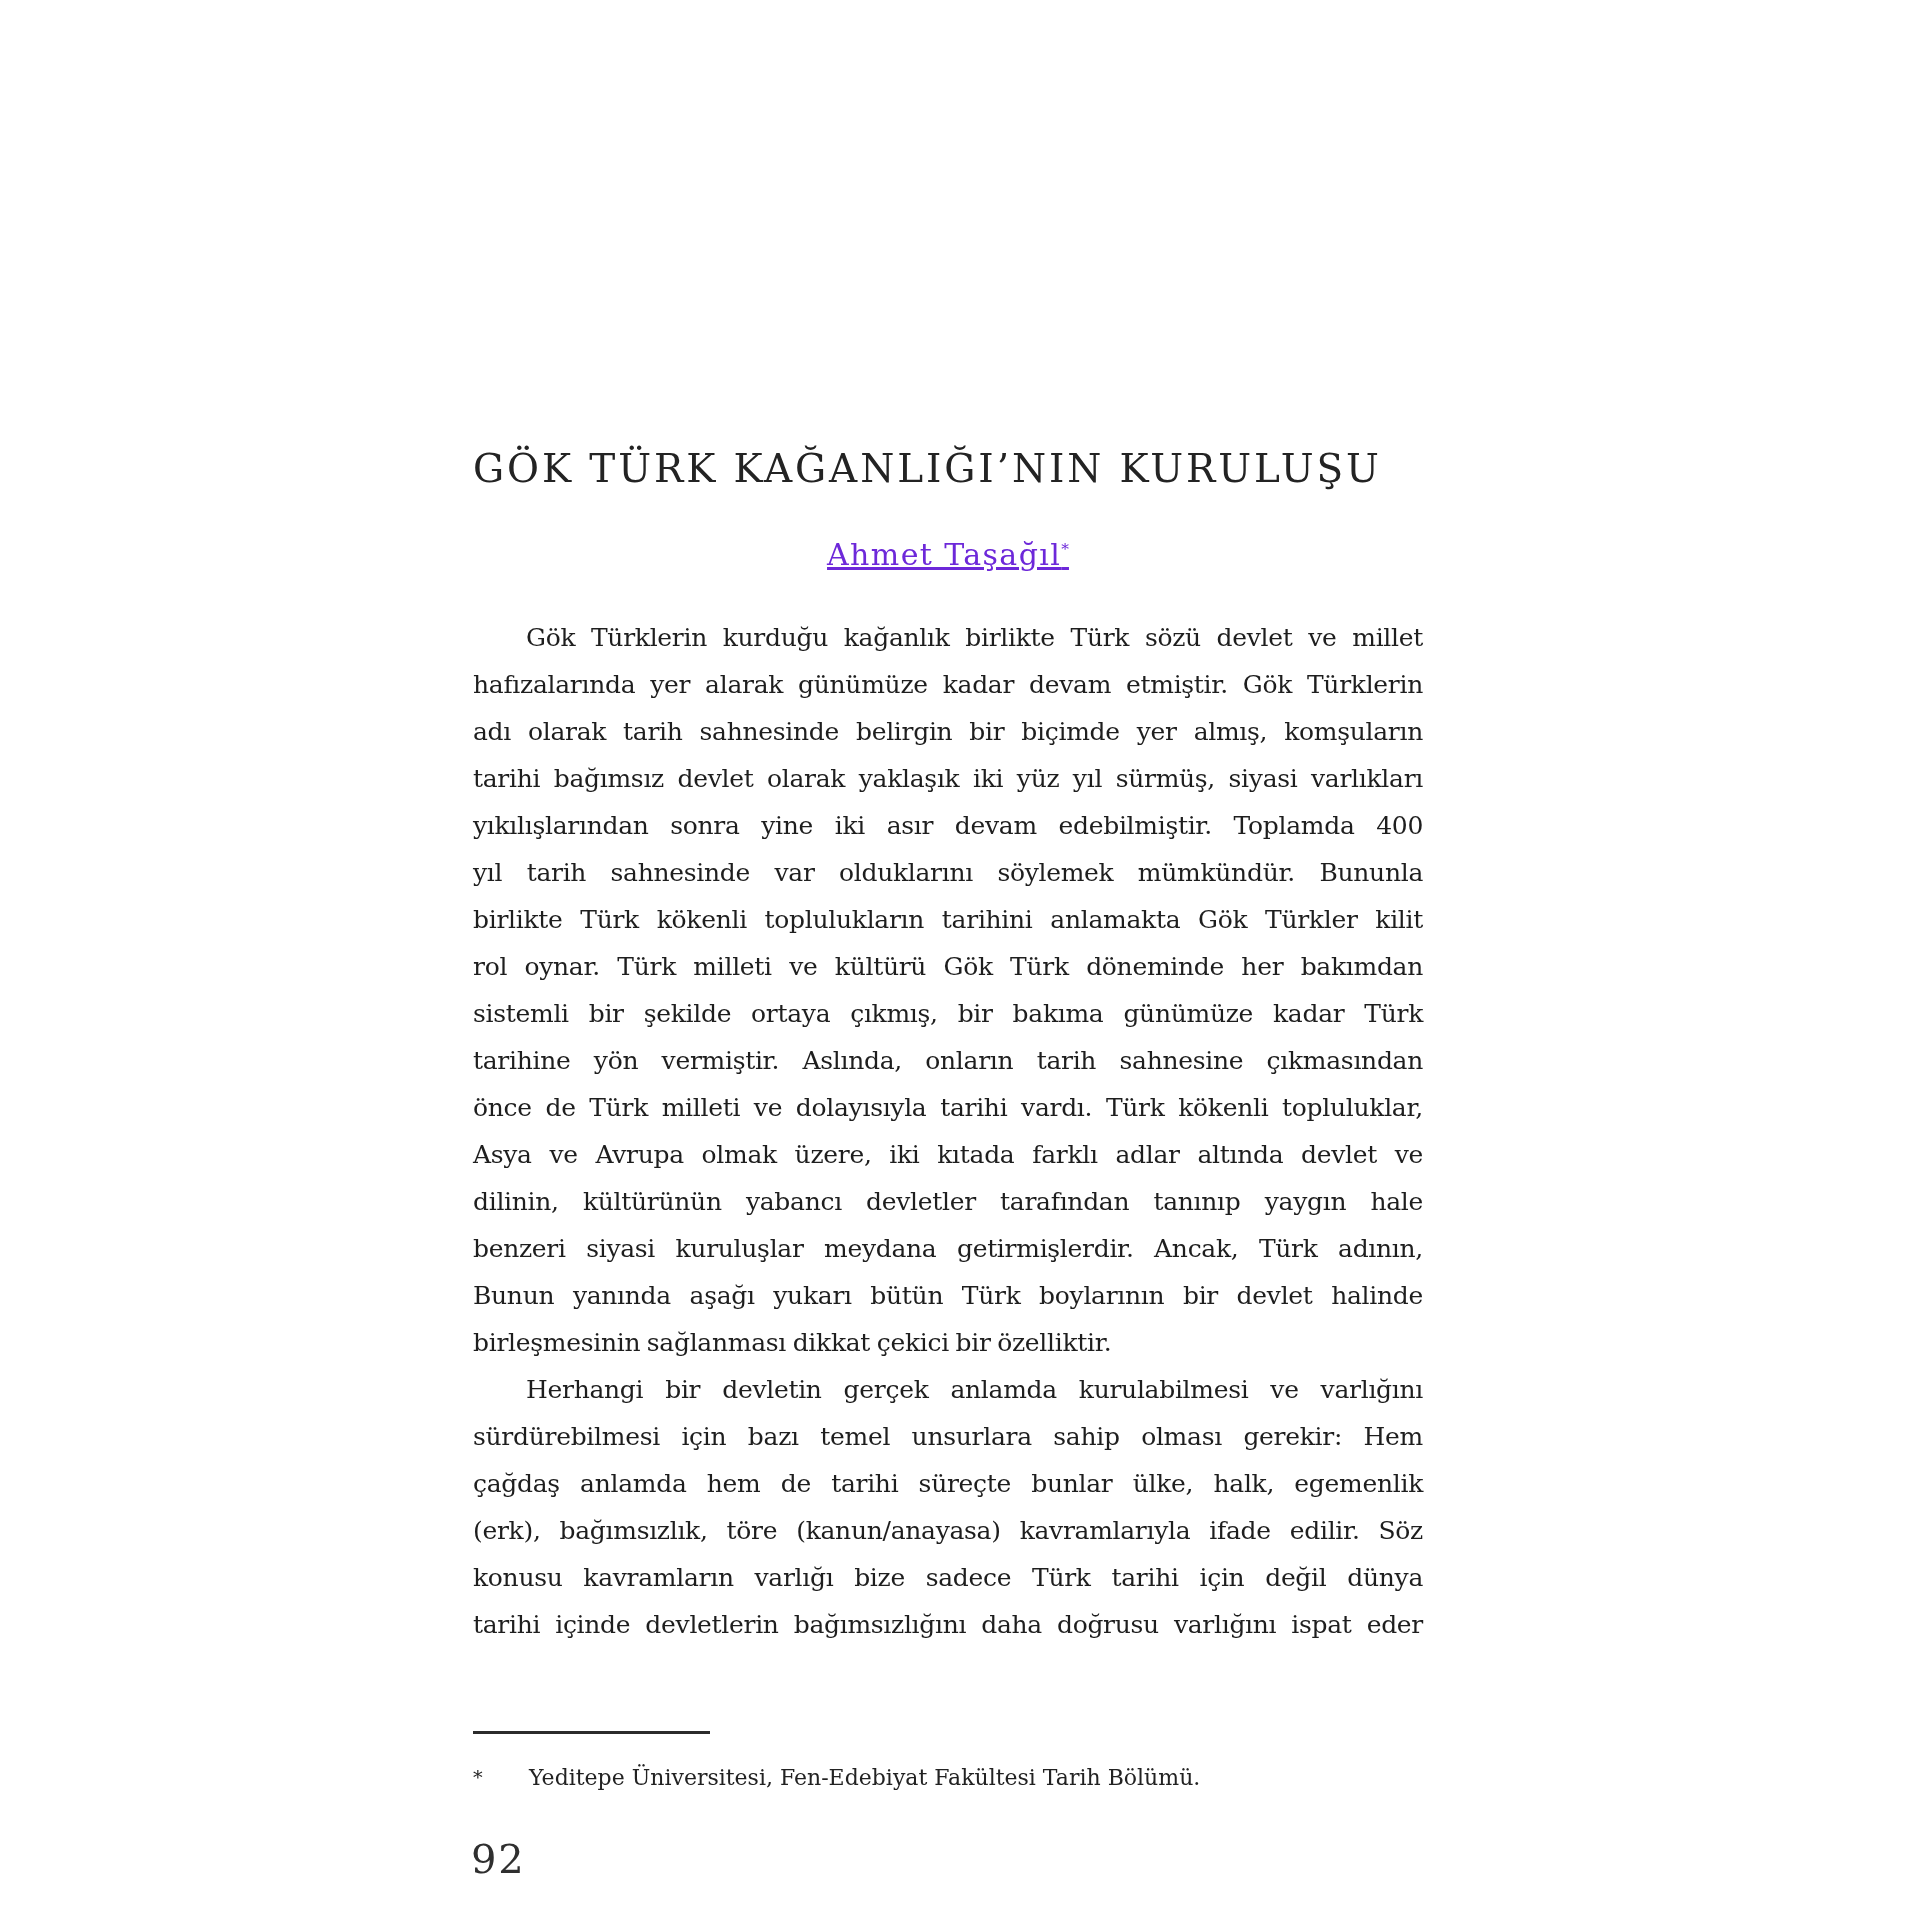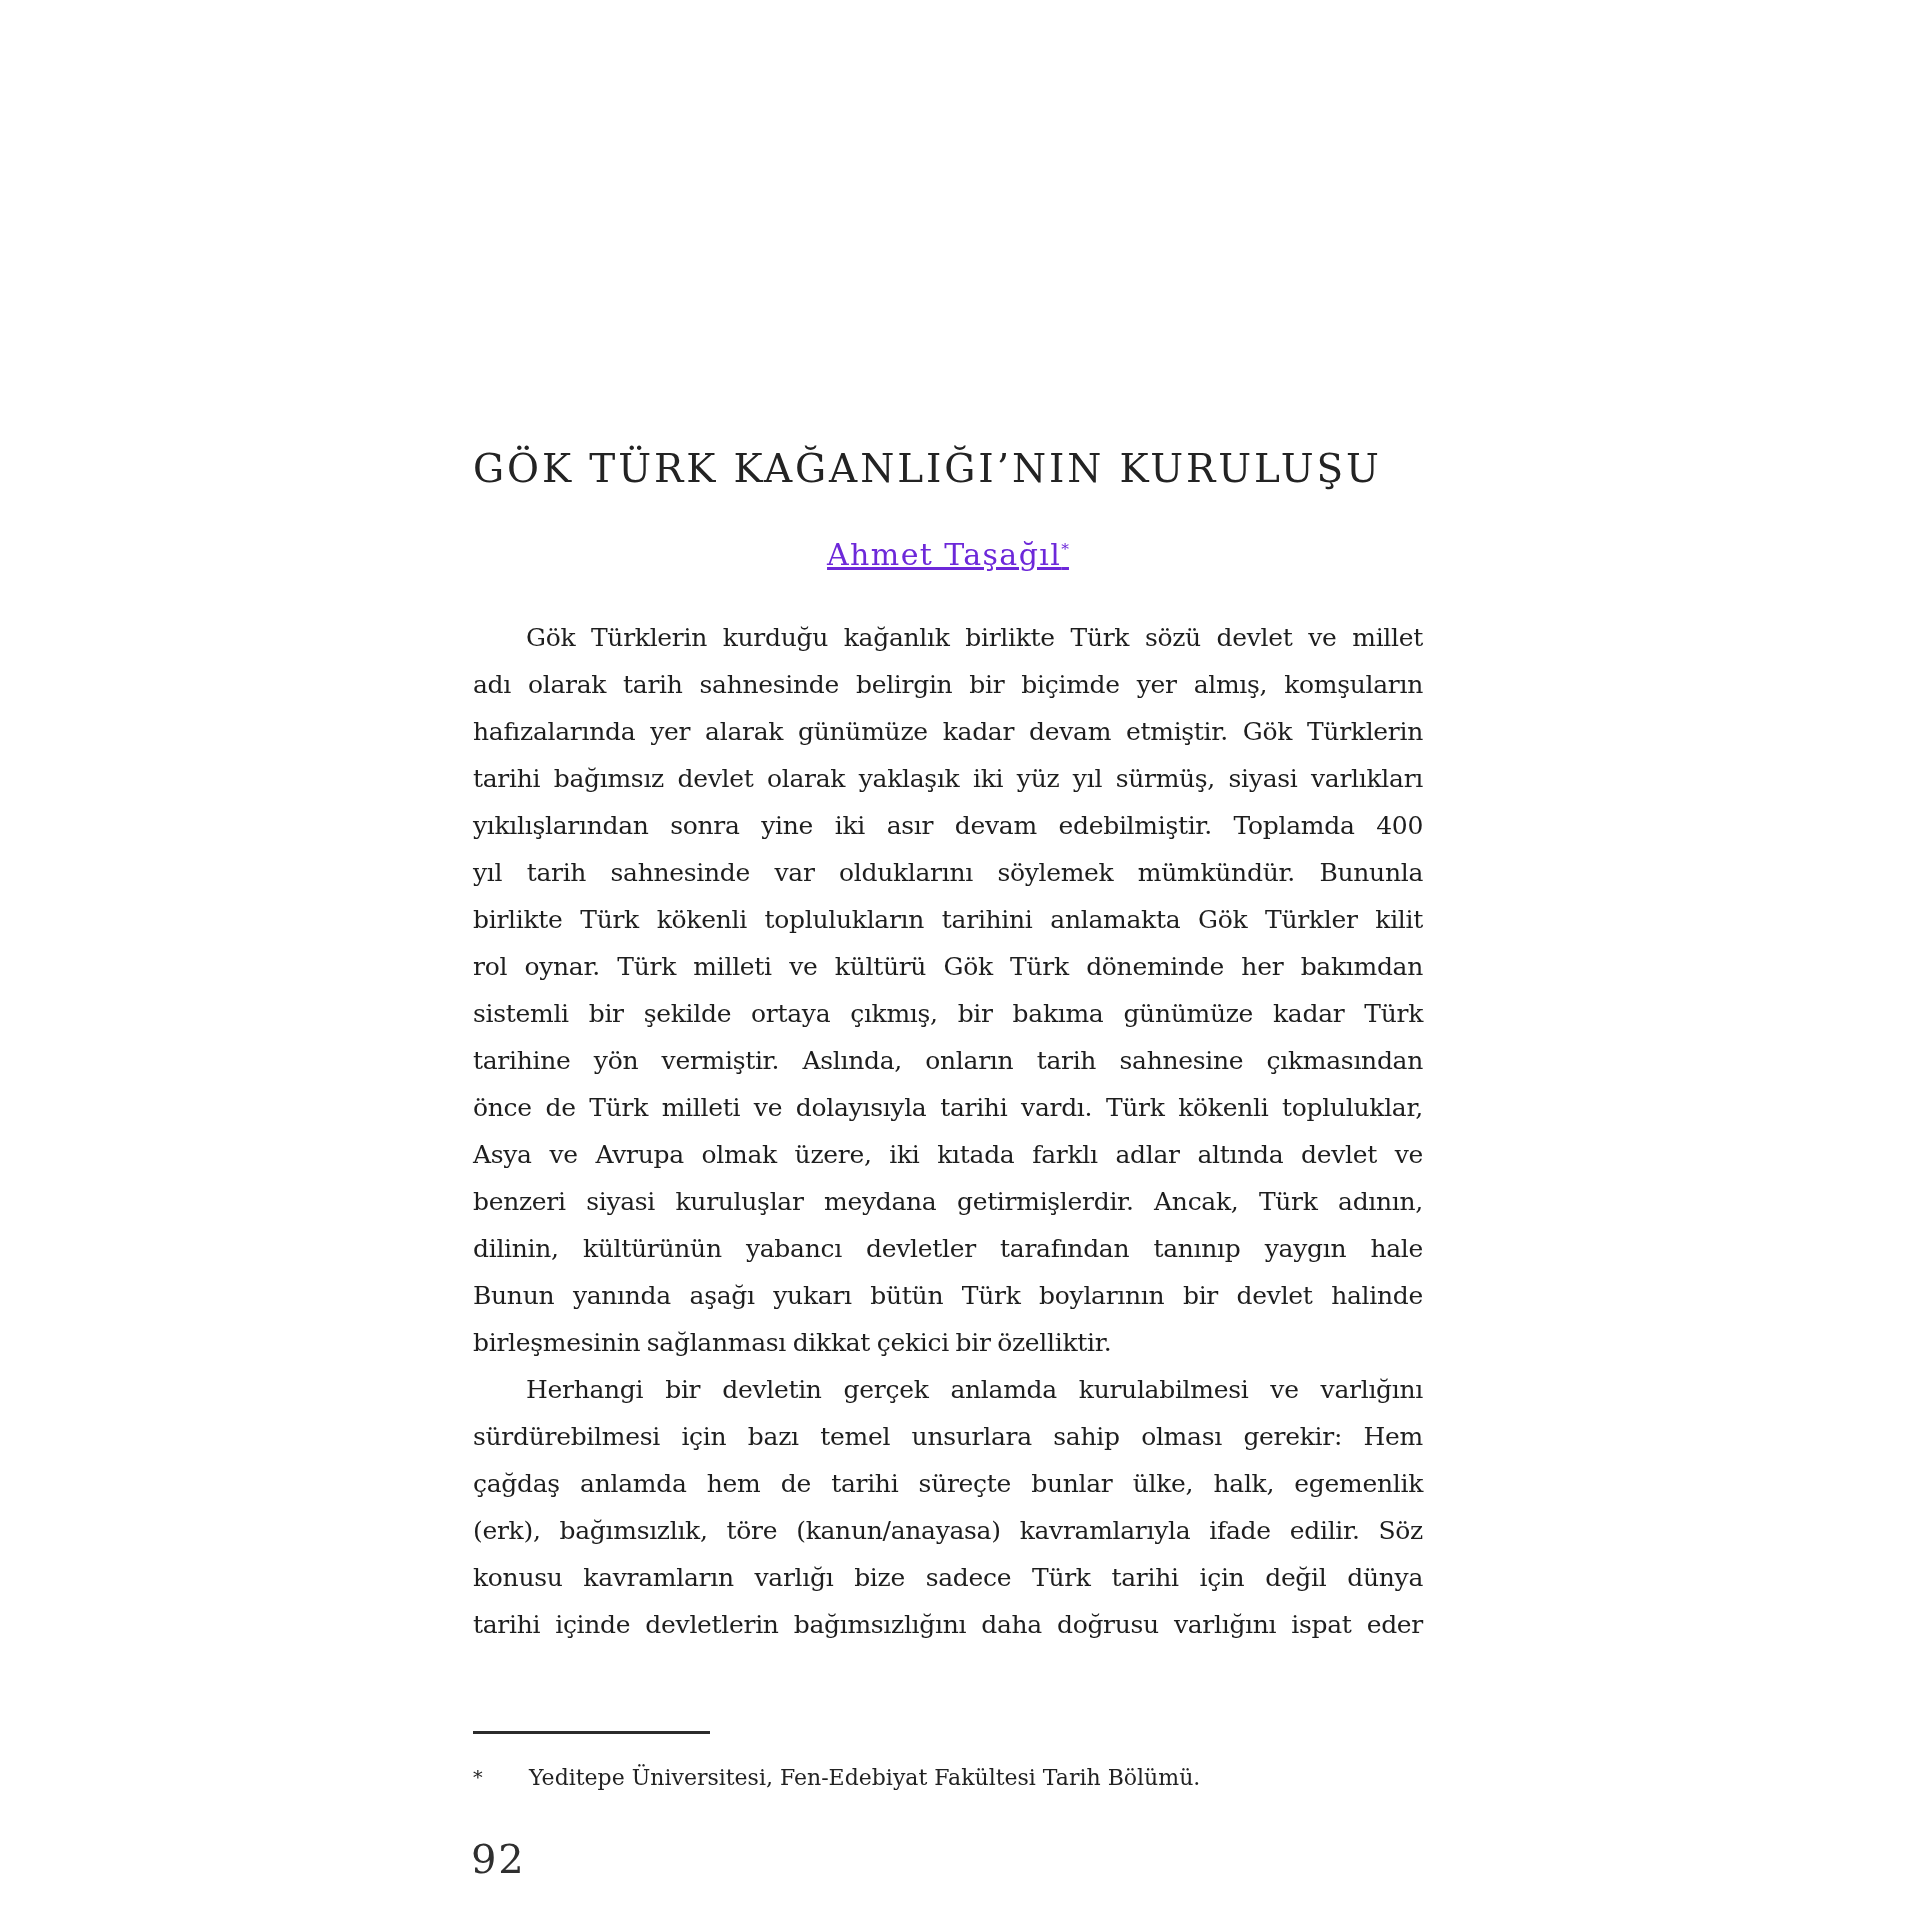--- a/index.html
+++ b/index.html
@@ -109,33 +109,33 @@
 
   <div class="article-title">GÖK TÜRK KAĞANLIĞI’NIN KURULUŞU</div>
 
   <div class="author-line">
     <span>Ahmet Taşağıl</span><sup>*</sup>
   </div>
 
   <div class="body-text">
     <div class="para last-line-left">
         <div class="line">Gök Türklerin kurduğu kağanlık birlikte Türk sözü devlet ve millet</div>
+        <div class="line">hafızalarında yer alarak günümüze kadar devam etmiştir. Gök Türklerin</div>
         <div class="line">adı olarak tarih sahnesinde belirgin bir biçimde yer almış, komşuların</div>
-        <div class="line">hafızalarında yer alarak günümüze kadar devam etmiştir. Gök Türklerin</div>
         <div class="line">tarihi bağımsız devlet olarak yaklaşık iki yüz yıl sürmüş, siyasi varlıkları</div>
         <div class="line">yıkılışlarından sonra yine iki asır devam edebilmiştir. Toplamda 400</div>
         <div class="line">yıl tarih sahnesinde var olduklarını söylemek mümkündür. Bununla</div>
         <div class="line">birlikte Türk kökenli toplulukların tarihini anlamakta Gök Türkler kilit</div>
         <div class="line">rol oynar. Türk milleti ve kültürü Gök Türk döneminde her bakımdan</div>
         <div class="line">sistemli bir şekilde ortaya çıkmış, bir bakıma günümüze kadar Türk</div>
         <div class="line">tarihine yön vermiştir. Aslında, onların tarih sahnesine çıkmasından</div>
         <div class="line">önce de Türk milleti ve dolayısıyla tarihi vardı. Türk kökenli topluluklar,</div>
         <div class="line">Asya ve Avrupa olmak üzere, iki kıtada farklı adlar altında devlet ve</div>
+        <div class="line">dilinin, kültürünün yabancı devletler tarafından tanınıp yaygın hale</div>
         <div class="line">benzeri siyasi kuruluşlar meydana getirmişlerdir. Ancak, Türk adının,</div>
-        <div class="line">dilinin, kültürünün yabancı devletler tarafından tanınıp yaygın hale</div>
         <div class="line">Bunun yanında aşağı yukarı bütün Türk boylarının bir devlet halinde</div>
         <div class="line">birleşmesinin sağlanması dikkat çekici bir özelliktir.</div>
       </div>
     <div class="para">
         <div class="line">Herhangi bir devletin gerçek anlamda kurulabilmesi ve varlığını</div>
         <div class="line">sürdürebilmesi için bazı temel unsurlara sahip olması gerekir: Hem</div>
         <div class="line">çağdaş anlamda hem de tarihi süreçte bunlar ülke, halk, egemenlik</div>
         <div class="line">(erk), bağımsızlık, töre (kanun/anayasa) kavramlarıyla ifade edilir. Söz</div>
         <div class="line">konusu kavramların varlığı bize sadece Türk tarihi için değil dünya</div>
         <div class="line">tarihi içinde devletlerin bağımsızlığını daha doğrusu varlığını ispat eder</div>

